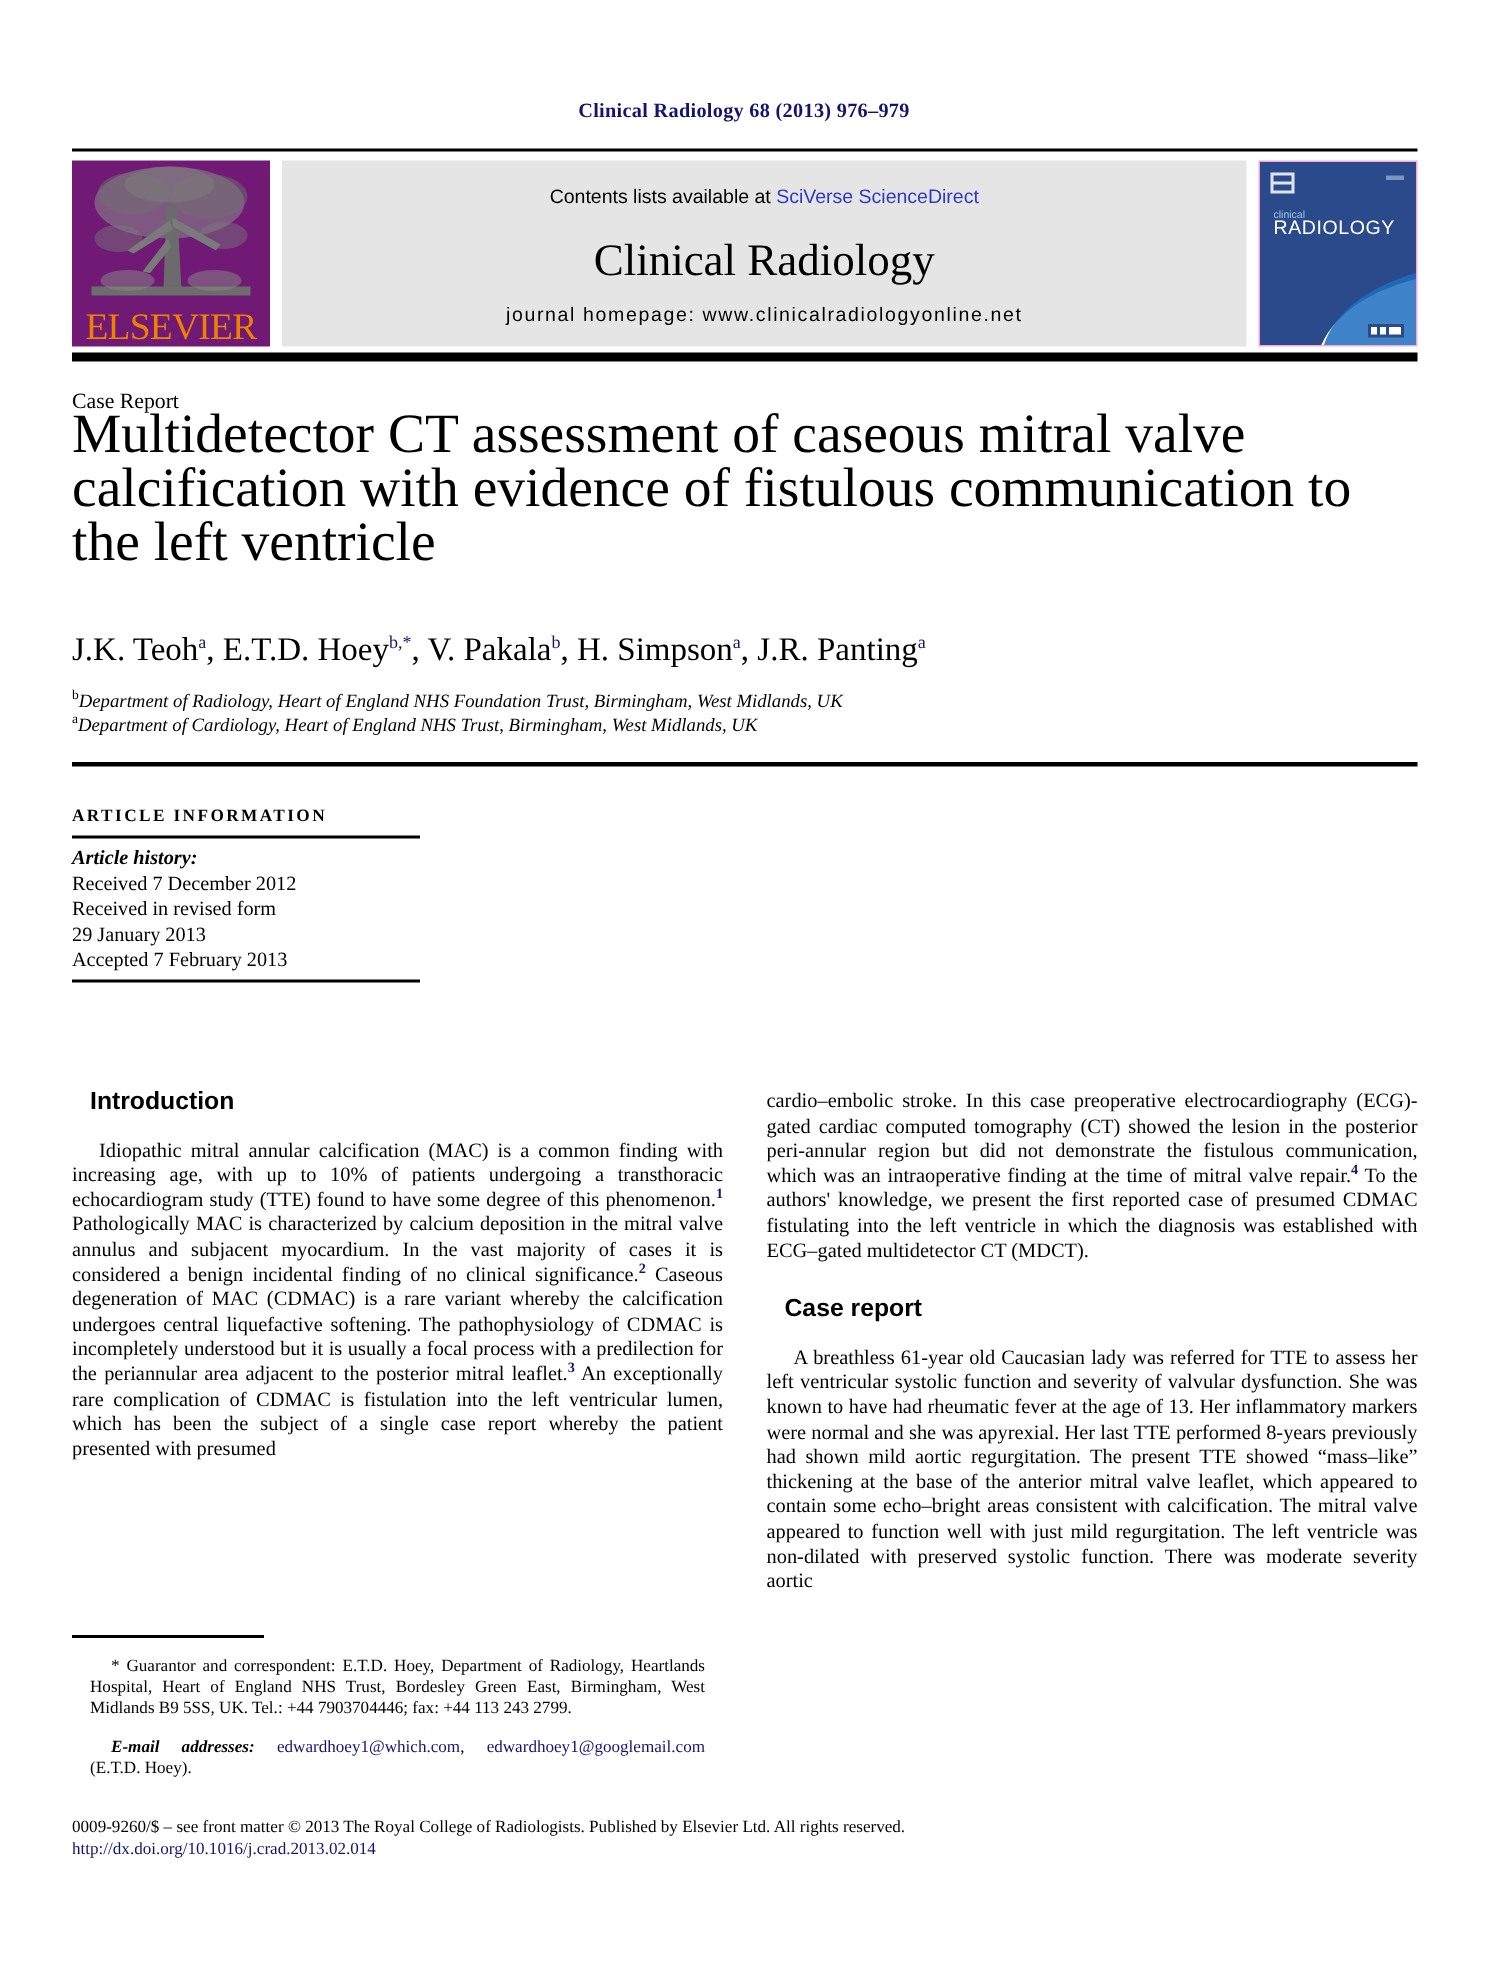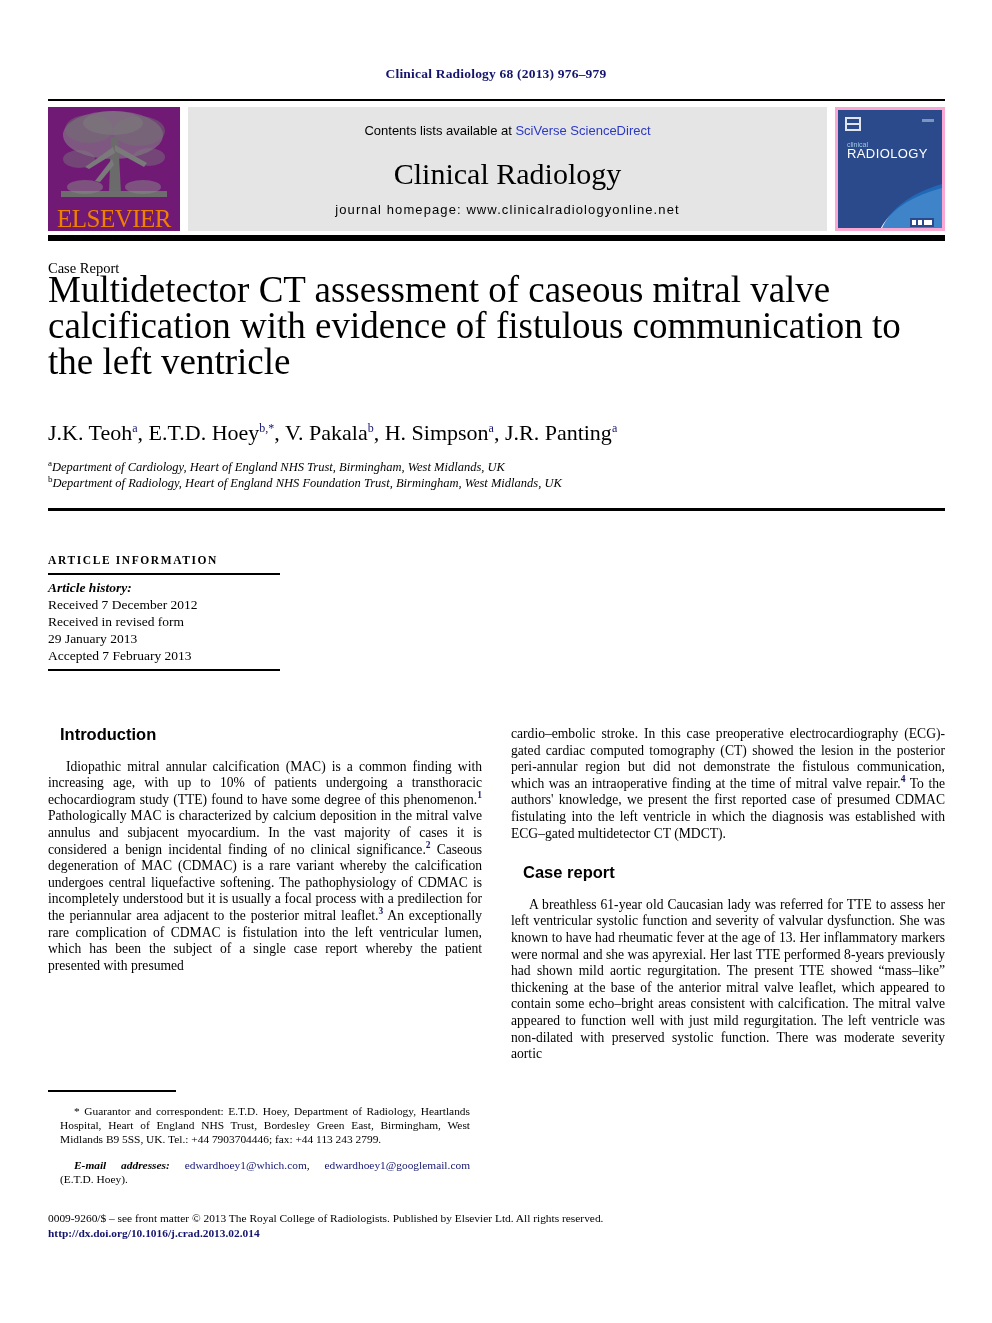--- a/index.html
+++ b/index.html
@@ -115,21 +115,21 @@
     font-family: "Liberation Sans", sans-serif;
     font-size: 13px;
     letter-spacing: 1.1px;
     color: #000;
   }
 
   
   .cover-thumb {
     width: 104px;
     flex: 0 0 104px;
-    border: 3px solid #f9a8d4;
+    border: 1px solid #f9a8d4;
     background: #ffffff;
     position: relative;
     overflow: hidden;
   }
 
   .masthead-rule-bottom {
     position: absolute;
     top: 136px; left: 0;
     width: 897px;
     height: 6px;
@@ -199,21 +199,20 @@
     height: 3px;
     background: #000;
   }
 
   
   .article-info {
     position: absolute;
     top: 538px;
     left: 48px;
     width: 240px;
-    margin-top: 16px;
   }
   .ai-heading {
     font-family: "Liberation Serif", serif;
     font-weight: bold;
     font-size: 11.5px;
     letter-spacing: 1.6px;
     text-transform: uppercase;
     color: #000;
   }
   .ai-rule {
@@ -305,21 +304,20 @@
     top: 1211px;
     left: 48px;
     width: 897px;
     font-family: "Liberation Serif", serif;
     font-size: 11.4px;
     line-height: 14.5px;
     color: #000;
   }
   .copyright .doi {
     color: #14146e;
-    font-weight: bold;
   }
 </style>
 </head>
 <body>
 
 <div class="page">
 
   <div class="running-head">Clinical Radiology 68 (2013) 976–979</div>
 
   <div class="masthead">
@@ -385,22 +383,22 @@
 
   <div class="authors">
     <span><span>J.K. Teoh</span><sup>a</sup></span>,
     <span><span>E.T.D. Hoey</span><sup>b,*</sup></span>,
     <span><span>V. Pakala</span><sup>b</sup></span>,
     <span><span>H. Simpson</span><sup>a</sup></span>,
     <span><span>J.R. Panting</span><sup>a</sup></span>
   </div>
 
   <div class="affiliations">
+    <div><sup>b</sup><span>Department of Radiology, Heart of England NHS Foundation Trust, Birmingham, West Midlands, UK</span></div>
     <div><sup>a</sup><span>Department of Cardiology, Heart of England NHS Trust, Birmingham, West Midlands, UK</span></div>
-    <div><sup>b</sup><span>Department of Radiology, Heart of England NHS Foundation Trust, Birmingham, West Midlands, UK</span></div>
   </div>
 
   <div class="rule-full" style="top:508px;"></div>
 
   <div class="article-info">
     <div class="ai-heading">ARTICLE INFORMATION</div>
     <div class="ai-rule"></div>
     <div class="ai-body">
       <div class="ai-label">Article history:</div>
       <div>Received 7 December 2012</div>

